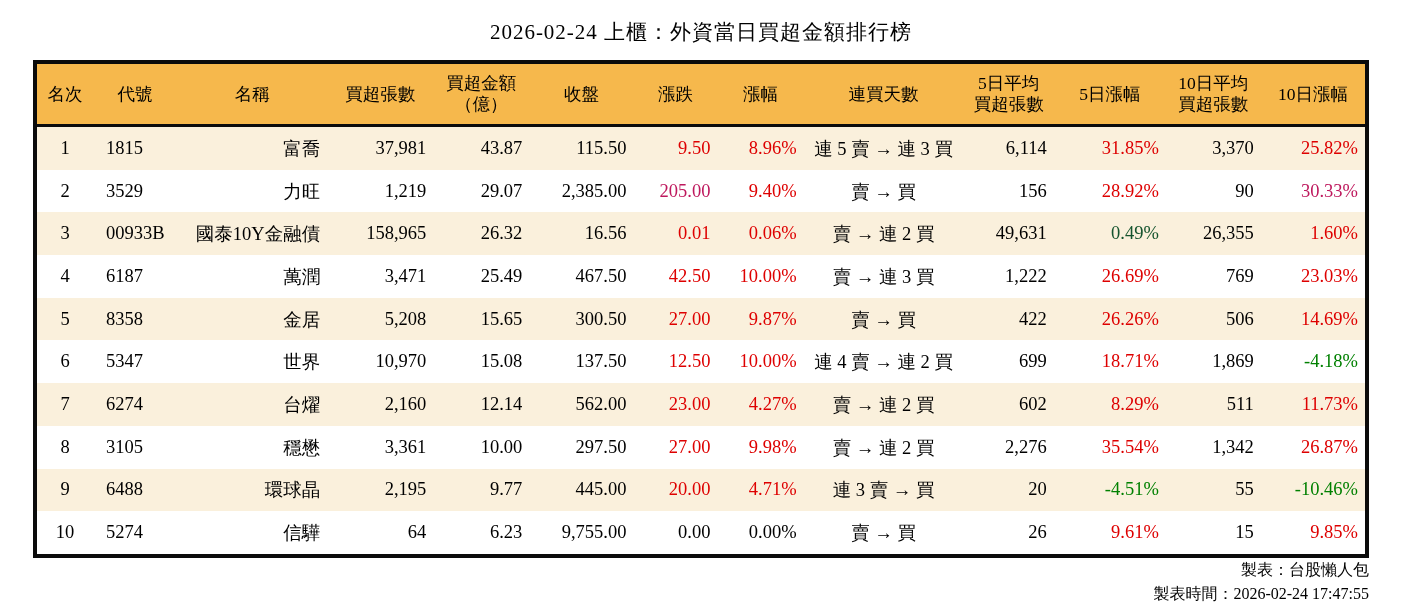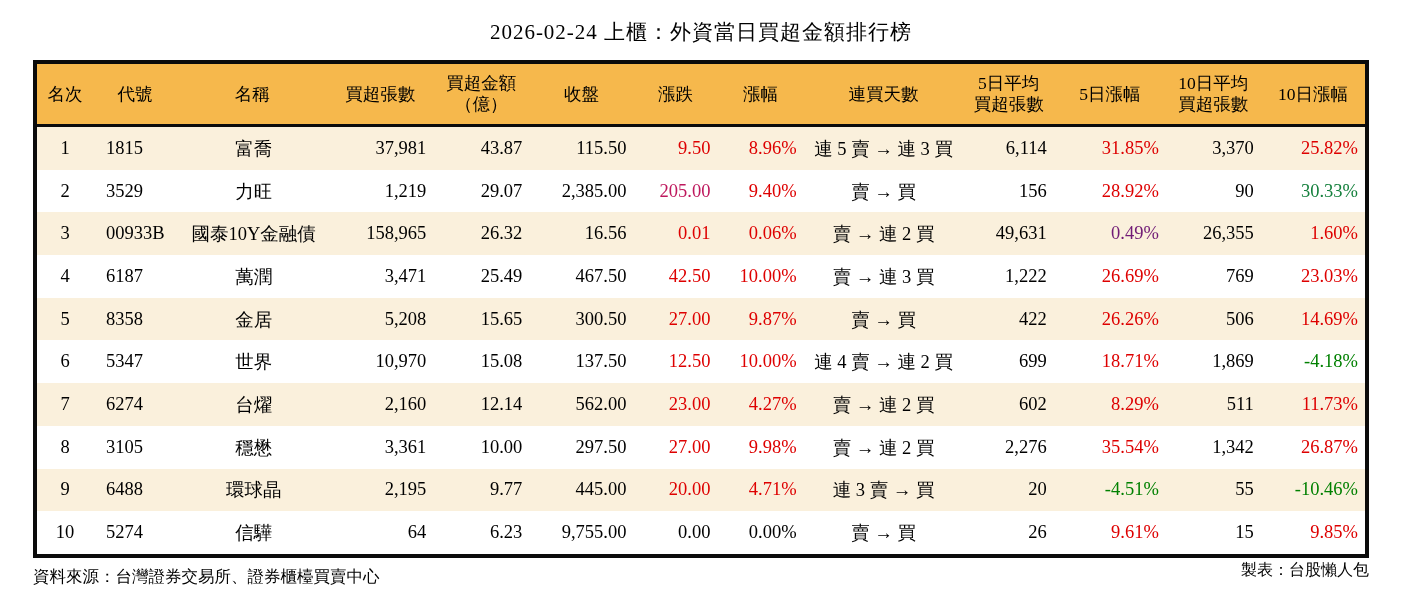--- a/index.html
+++ b/index.html
@@ -28,21 +28,21 @@
   }
   tbody td{
     font-size:18.5px;height:42.7px;padding:0 7px;
     white-space:nowrap;overflow:hidden;vertical-align:middle;
   }
   tbody tr:nth-child(odd){background:#FAF0DC;}
   tbody tr:nth-child(even){background:#ffffff;}
   
   tbody td:nth-child(1){text-align:center;}
   tbody td:nth-child(2){text-align:left;padding-left:13px;}
-  tbody td:nth-child(3){text-align:center;padding-left:10px;}
+  tbody td:nth-child(3){text-align:right;padding-left:10px;}
   tbody td:nth-child(4),tbody td:nth-child(5),tbody td:nth-child(6),
   tbody td:nth-child(7),tbody td:nth-child(8),tbody td:nth-child(10),
   tbody td:nth-child(11),tbody td:nth-child(12),tbody td:nth-child(13){text-align:right;}
   tbody td:nth-child(9){text-align:center;padding:0 2px;}
   
   col.c1{width:56px;}  col.c2{width:84px;}  col.c3{width:150px;}
   col.c4{width:106px;} col.c5{width:96px;}  col.c6{width:104px;}
   col.c7{width:84px;}  col.c8{width:86px;}  col.c9{width:160px;}
   col.c10{width:90px;} col.c11{width:112px;}col.c12{width:95px;}
   col.c13{width:104px;}
@@ -128,34 +128,34 @@
           <td>力旺</td>
           <td>1,219</td>
           <td>29.07</td>
           <td>2,385.00</td>
           <td style="color: #be185d;">205.00</td>
           <td style="color: rgb(222, 0, 0);">9.40%</td>
           <td>賣 → 買</td>
           <td>156</td>
           <td style="color: rgb(222, 0, 0);">28.92%</td>
           <td>90</td>
-          <td style="color: #15803d; font-family: Liberation Serif, serif;">30.33%</td>
+          <td style="color: #be185d; font-family: Liberation Serif, serif;">30.33%</td>
         </tr>
         <tr>
           <td>3</td>
           <td>00933B</td>
           <td>國泰10Y金融債</td>
           <td>158,965</td>
           <td>26.32</td>
           <td>16.56</td>
           <td style="color: rgb(222, 0, 0);">0.01</td>
           <td style="color: rgb(222, 0, 0);">0.06%</td>
           <td>賣 → 連 2 買</td>
           <td>49,631</td>
-          <td style="color: #701a75;">0.49%</td>
+          <td style="color: #14532d;">0.49%</td>
           <td>26,355</td>
           <td style="color: rgb(222, 0, 0);">1.60%</td>
         </tr>
         <tr>
           <td>4</td>
           <td>6187</td>
           <td>萬潤</td>
           <td>3,471</td>
           <td>25.49</td>
           <td>467.50</td>
@@ -255,15 +255,15 @@
           <td>26</td>
           <td style="color: rgb(222, 0, 0);">9.61%</td>
           <td>15</td>
           <td style="color: rgb(222, 0, 0);">9.85%</td>
         </tr>
       </tbody>
   </table>
 </div>
 
 <div class="footer">
-  <div class="footer-source">資料來源：台灣證券交易所、證券櫃檯買賣中心</div>
   <div class="footer-maker">製表：台股懶人包</div>
+  <div class="footer-time">製表時間：2026-02-24 17:47:55</div>
 </div>
 
 </body></html>

